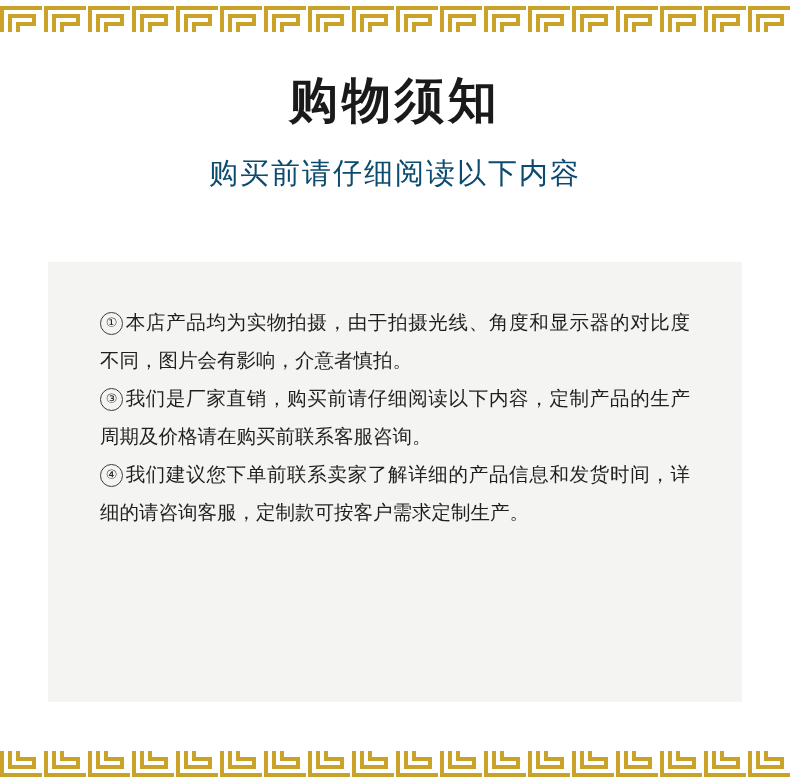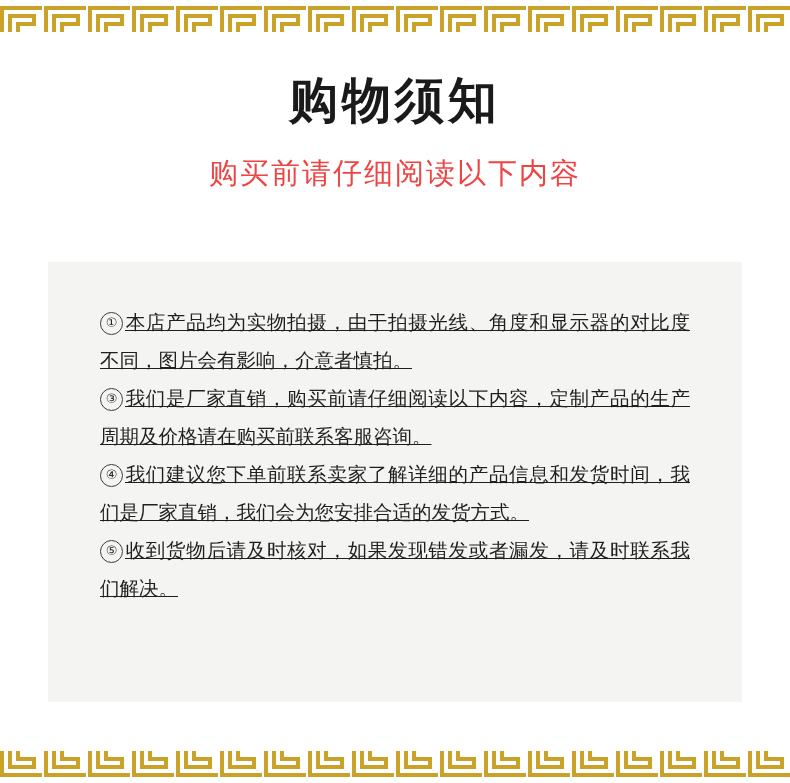--- a/index.html
+++ b/index.html
@@ -50,21 +50,21 @@
     line-height: 1.1;
     margin: 0;
   }
   .sub-title {
     margin: 4px;
     margin-top: 28px;
     font-family: "DejaVu Sans", "Liberation Sans", sans-serif;
     font-size: 29px;
     font-weight: normal;
     letter-spacing: 2px;
-    color: #ef4444;
+    color: #0c4a6e;
     line-height: 1.2;
   }
 
   
   .notice-panel {
     position: absolute;
     top: 262px;
     left: 48px;
     width: 694px;
     height: 440px;
@@ -97,21 +97,20 @@
     border-radius: 50%;
     text-align: center;
     font-size: 13px;
     color: #2a2a2a;
     vertical-align: 2px;
     margin-right: 2px;
     font-family: "DejaVu Sans", "Liberation Sans", sans-serif;
   }
   .notice-text {
     display: inline;
-    text-decoration: underline;
   }
 </style>
 </head>
 <body>
 
 <div class="page">
 
   <div class="border-strip border-top">
     <svg width="790" height="30" viewBox="0 0 790 30" xmlns="http://www.w3.org/2000/svg">
       <defs>
@@ -133,24 +132,21 @@
 
   <div class="notice-panel">
     <ul class="notice-list">
       <li class="notice-item">
         <span class="notice-num">①</span><span class="notice-text">本店产品均为实物拍摄，由于拍摄光线、角度和显示器的对比度不同，图片会有影响，介意者慎拍。</span>
       </li>
       <li class="notice-item">
         <span class="notice-num">③</span><span class="notice-text">我们是厂家直销，购买前请仔细阅读以下内容，定制产品的生产周期及价格请在购买前联系客服咨询。</span>
       </li>
       <li class="notice-item">
-        <span class="notice-num">④</span><span class="notice-text">我们建议您下单前联系卖家了解详细的产品信息和发货时间，我们是厂家直销，我们会为您安排合适的发货方式。</span>
-      </li>
-      <li class="notice-item">
-        <span class="notice-num">⑤</span><span class="notice-text">收到货物后请及时核对，如果发现错发或者漏发，请及时联系我们解决。</span>
+        <span class="notice-num">④</span><span class="notice-text">我们建议您下单前联系卖家了解详细的产品信息和发货时间，详细的请咨询客服，定制款可按客户需求定制生产。</span>
       </li>
     </ul>
   </div>
 
   <div class="border-strip border-bottom">
     <svg width="790" height="30" viewBox="0 0 790 30" xmlns="http://www.w3.org/2000/svg">
       <defs>
         <pattern id="meanderBottom" x="0" y="0" width="44" height="30" patternUnits="userSpaceOnUse">
           <g fill="none" stroke="#c9a227" stroke-width="4">
             <path d="M2,2 L2,26 L42,26"></path>

